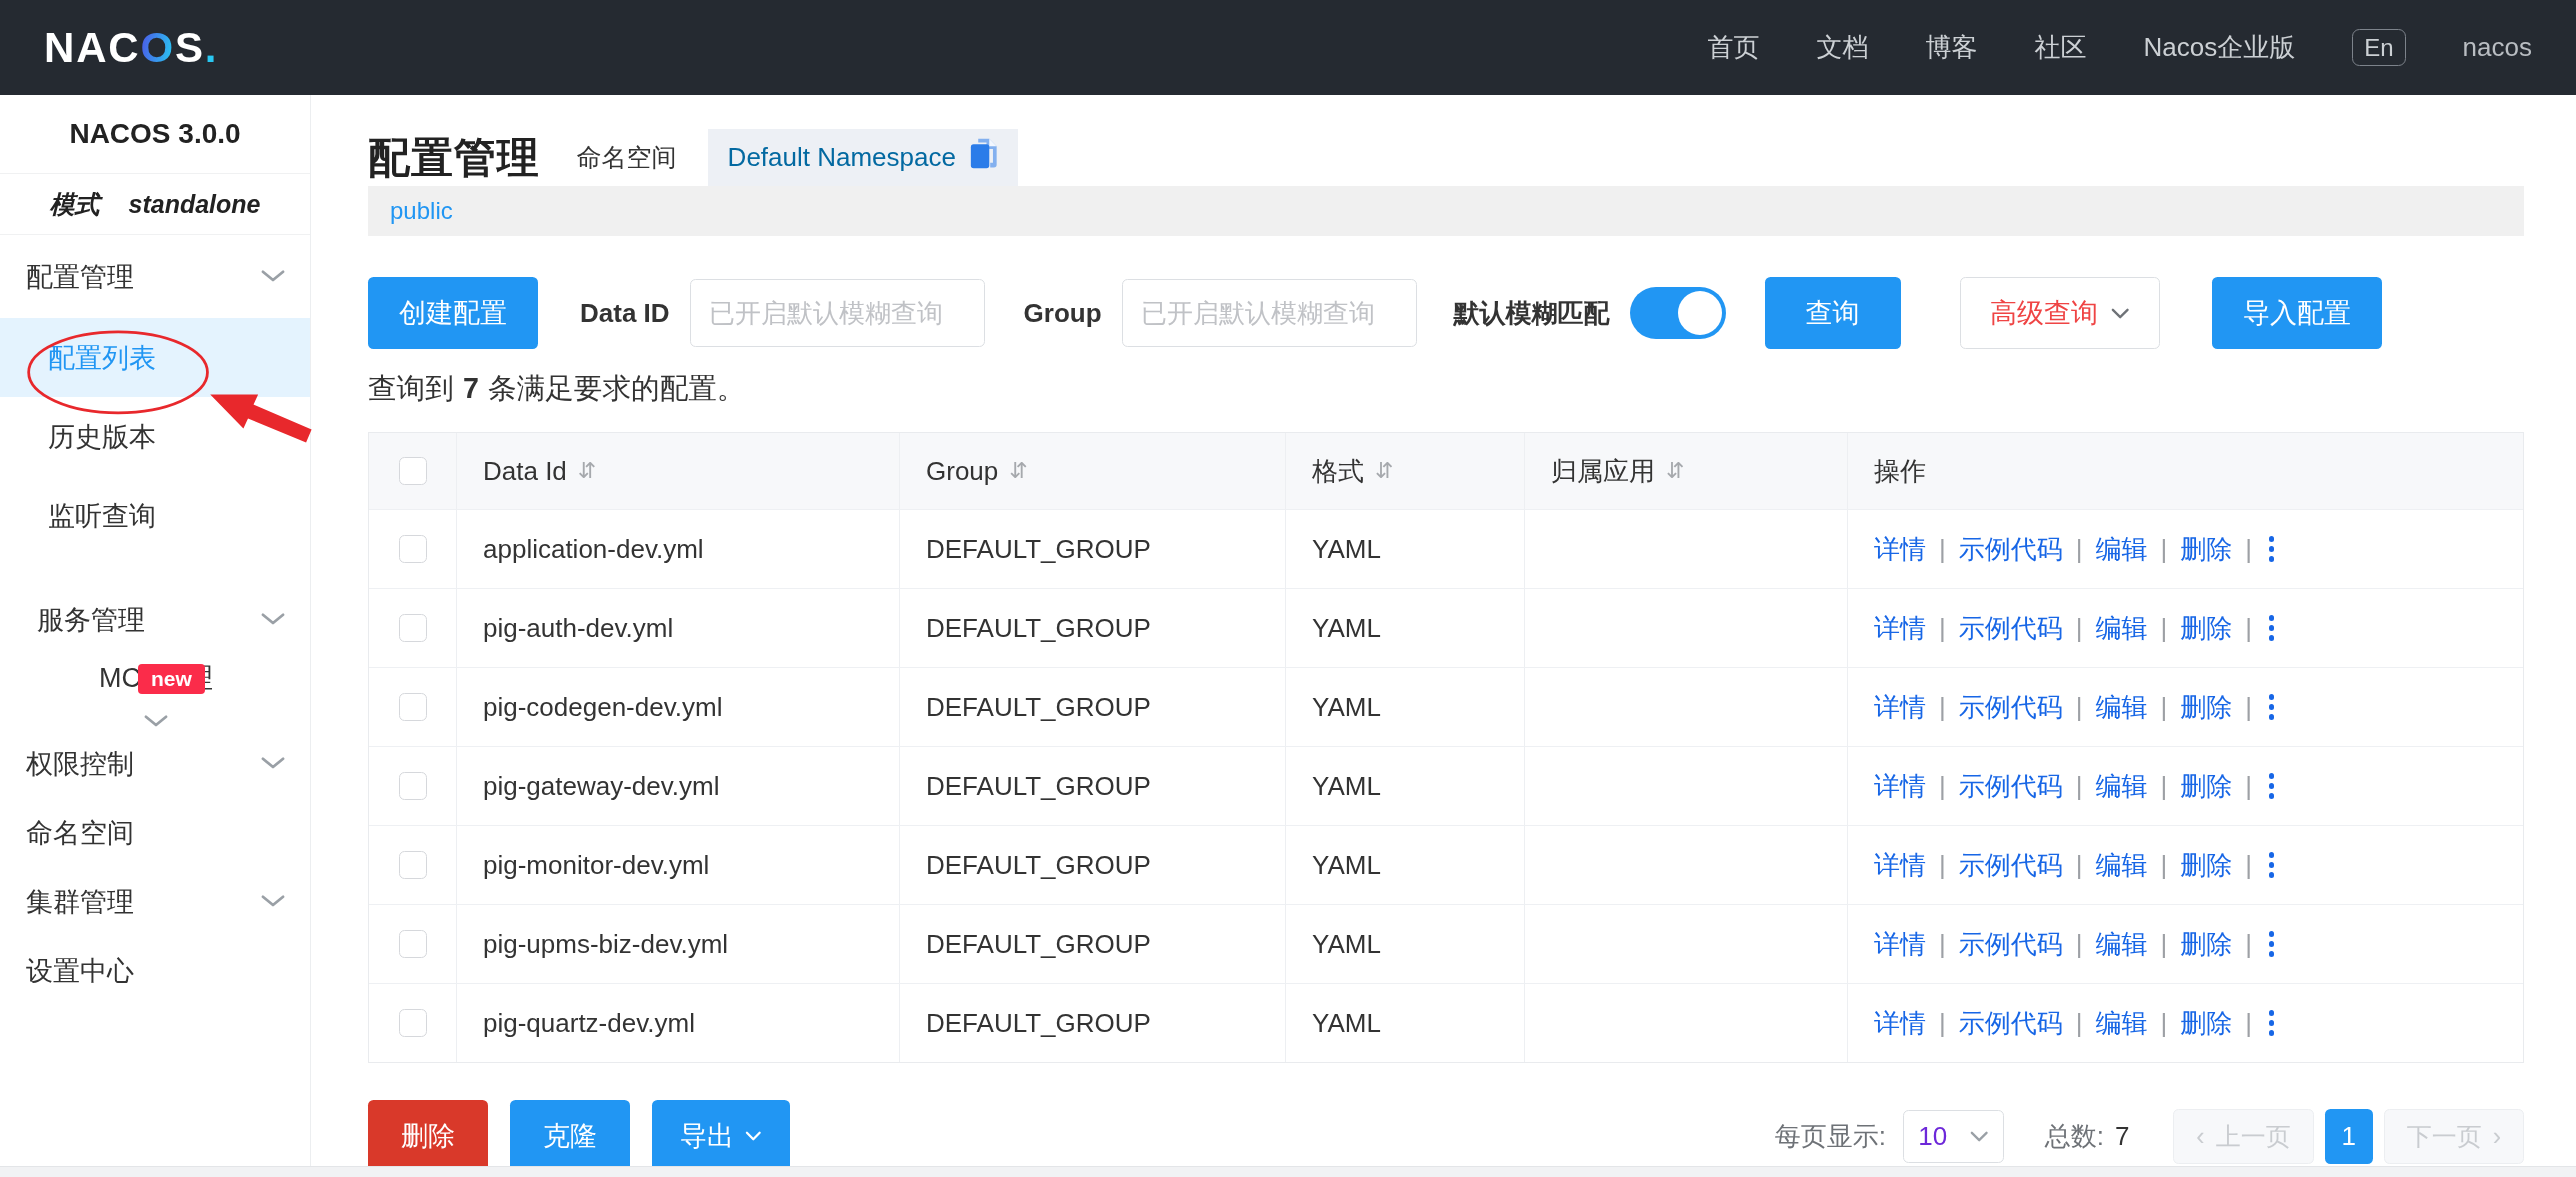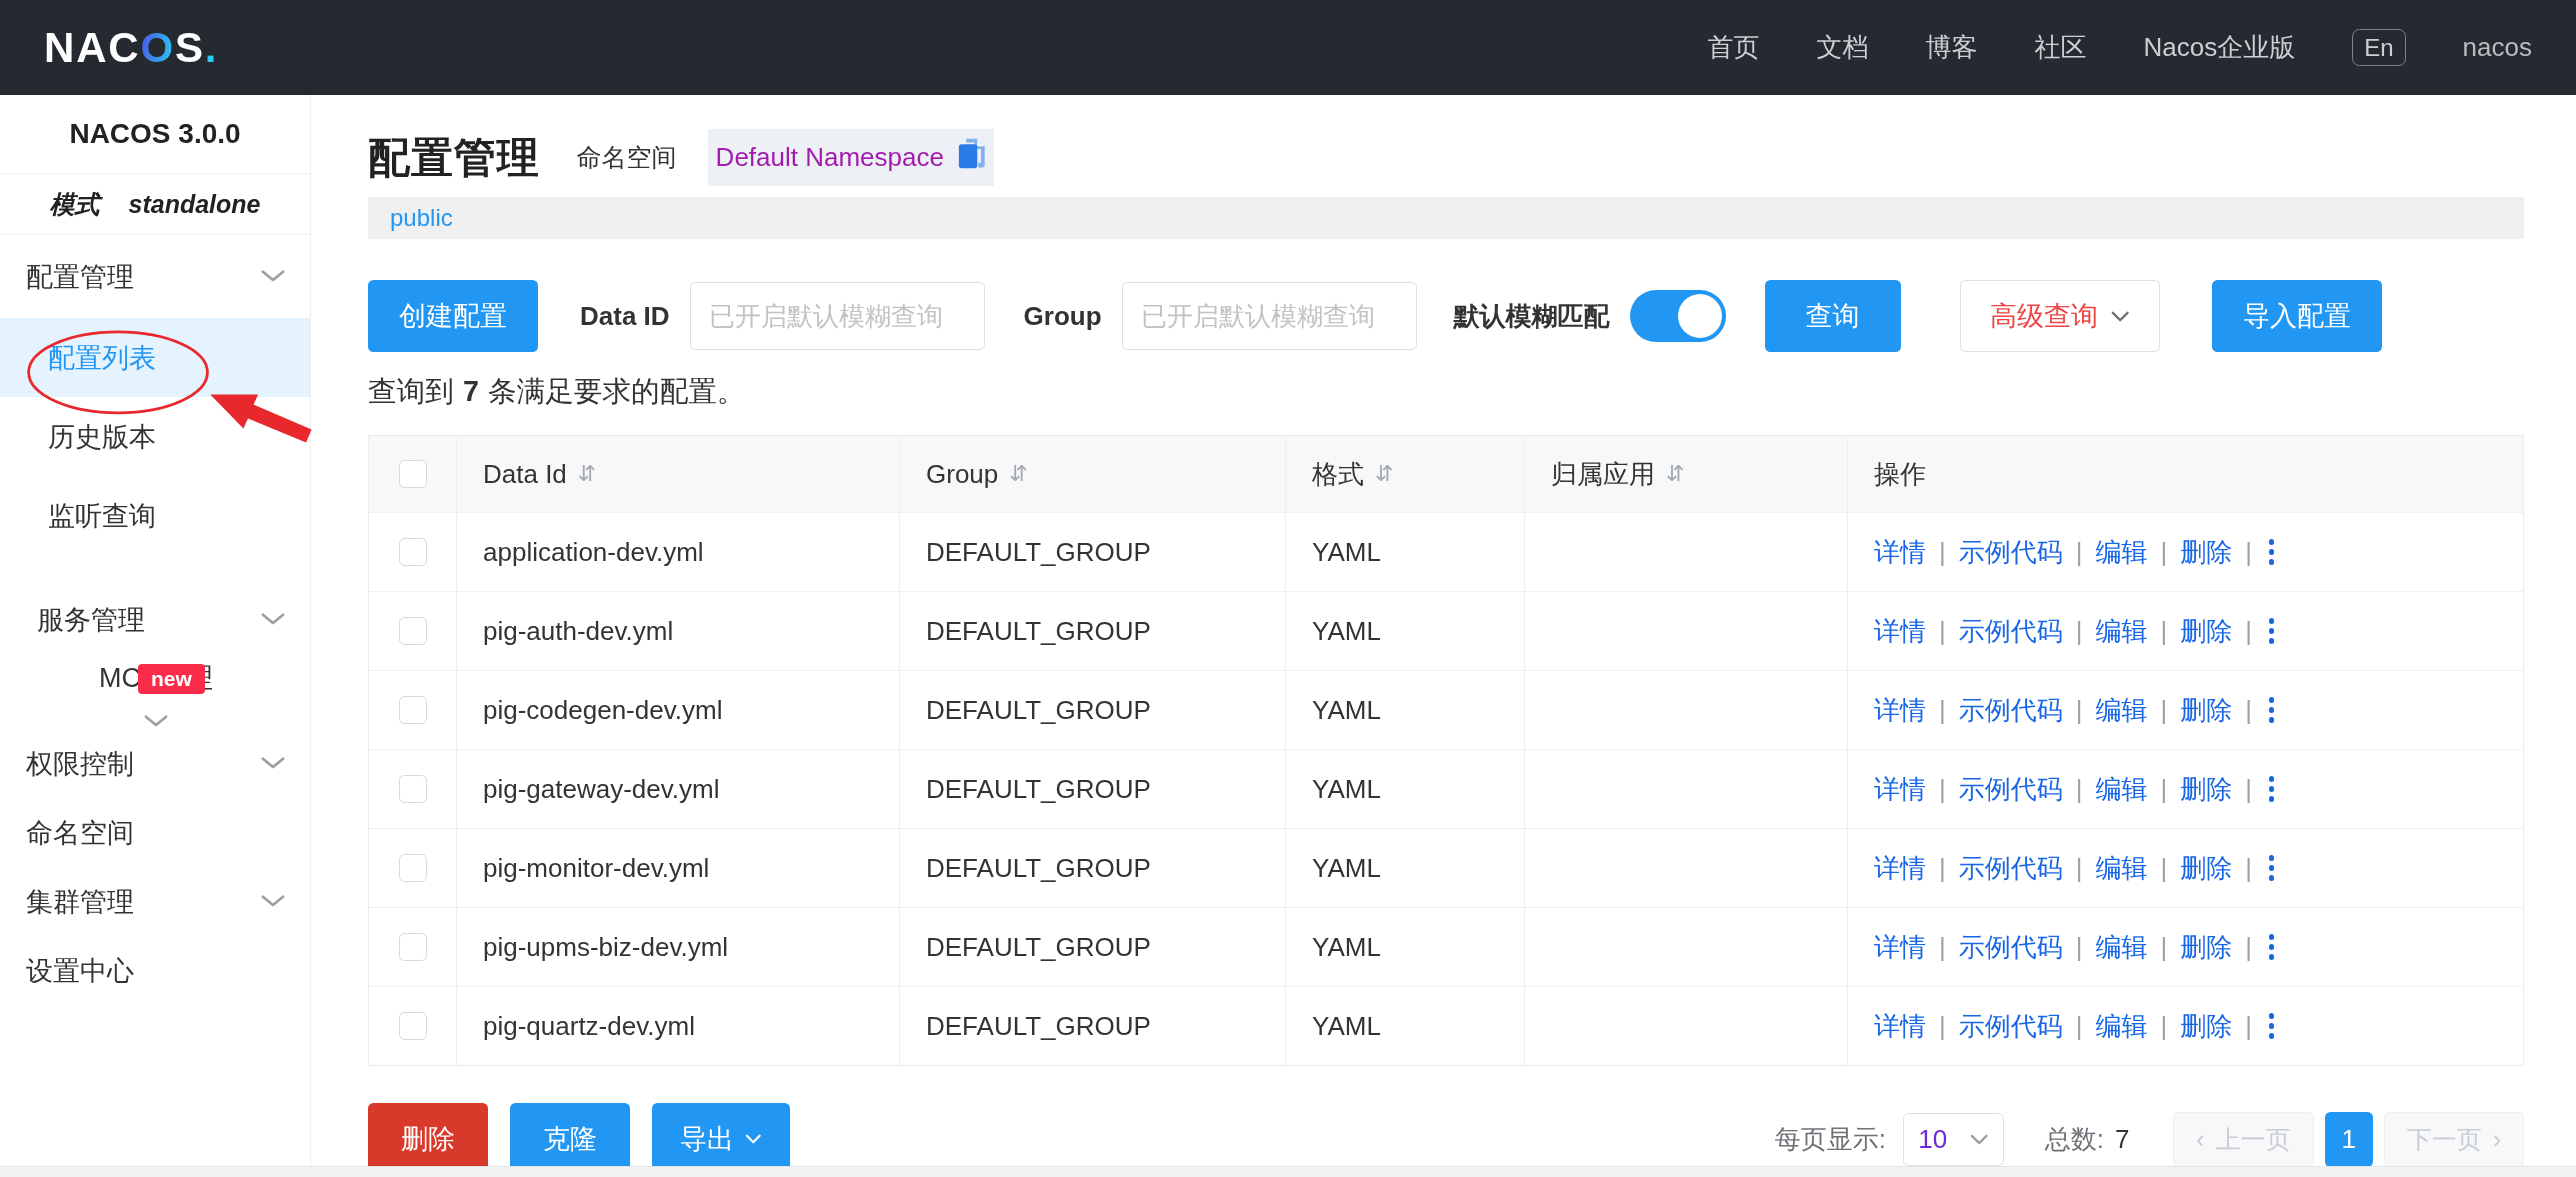--- a/index.html
+++ b/index.html
@@ -42,22 +42,22 @@
 
   
   .annotation { position:absolute; left:0; top:0; width:461px; height:553px;
     pointer-events:none; z-index:50; }
 
   
   .page-head { margin-top:34px; display:flex; align-items:center; }
   .page-title { font-size:42px; font-weight:bold; color:#222; letter-spacing:0.9px; }
   .ns-label { font-size:25px; color:#333; margin-left:37px; }
   .ns-chip { margin-left:31px; background:#edf0f5; height:57px; display:flex;
-    align-items:center; gap:13px; padding:0 8px; font-size:26px; color:#a21caf; cursor:pointer; }
-  .public-bar { margin-top:11px; height:42px; background:#f0f0f0; display:flex;
+    align-items:center; gap:13px; padding:0 20px; font-size:26px; color:#0369a1; cursor:pointer; }
+  .public-bar { height:50px; background:#f0f0f0; display:flex;
     align-items:center; padding:0 22px; }
   .public-tab { font-size:24px; color:#2196f3; cursor:pointer; }
 
   
   .filter-row { margin-top:41px; display:flex; align-items:center; }
   .btn { border:none; border-radius:5.5px; height:72px; font-size:27px; cursor:pointer;
     display:inline-flex; align-items:center; justify-content:center; }
   .btn-blue { background:#2196f3; color:#fff; }
   .btn-red { background:#d9392a; color:#fff; }
   .btn-create { padding:0 31px; }

